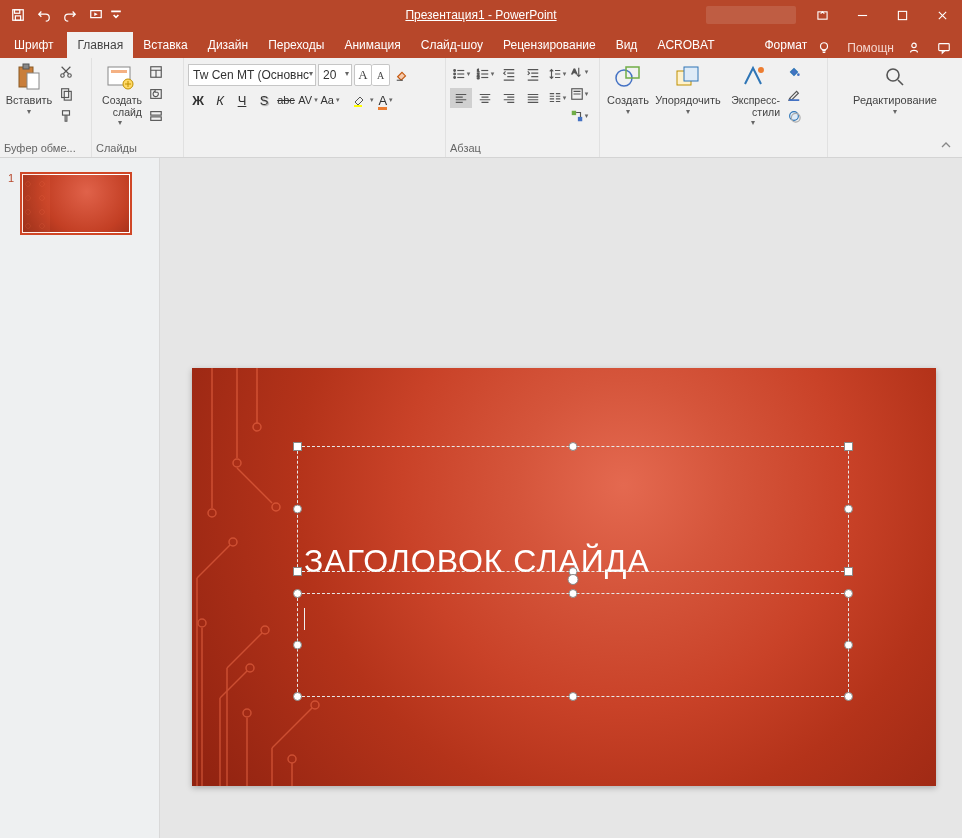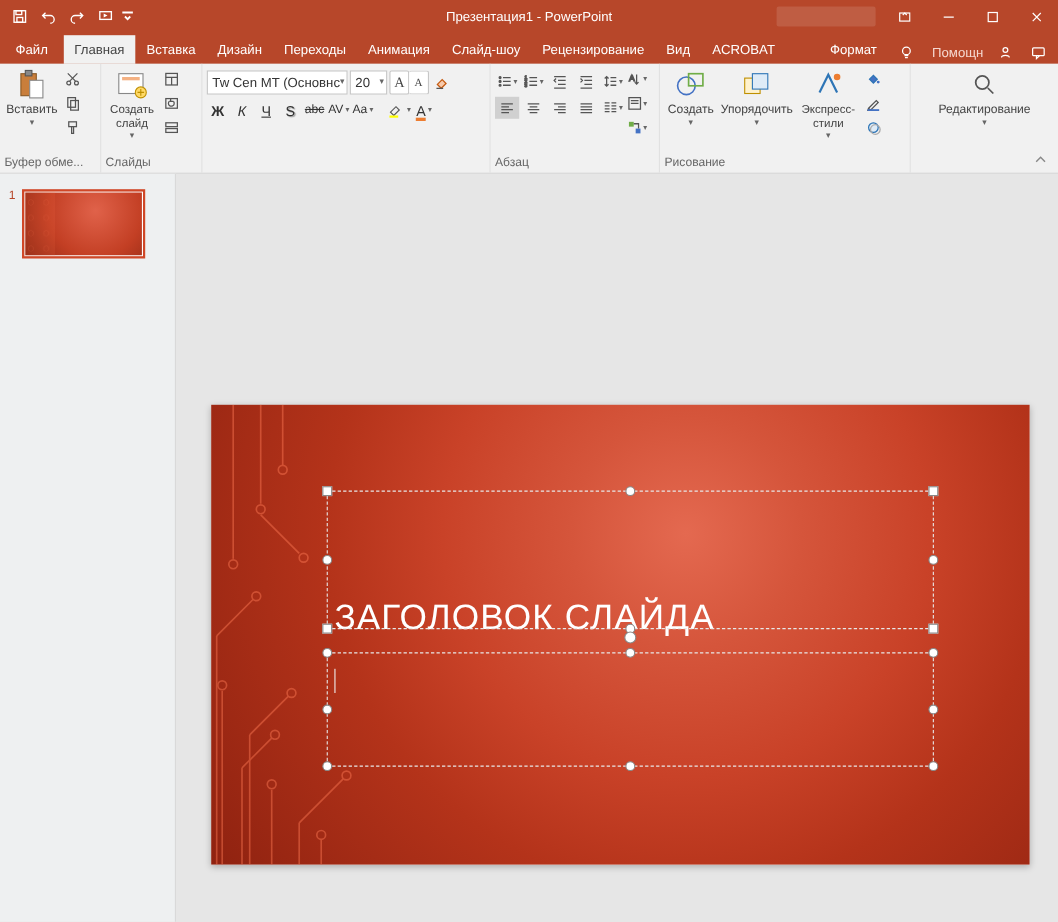--- a/index.html
+++ b/index.html
@@ -7,21 +7,21 @@
 
   
   .titlebar {
     height: 30px; background: #b7472a; color: #fff;
     display: flex; align-items: center; font-size: 12px;
     position: relative;
   }
   .qat { display: flex; align-items: center; height: 100%; padding-left: 6px; gap: 2px; }
   .qat-btn { width: 24px; height: 24px; display: flex; align-items: center; justify-content: center; cursor: pointer; color: #fff; }
   .qat-btn svg { width: 14px; height: 14px; fill: none; stroke: #fff; stroke-width: 1.4; }
-  .title-center { position: absolute; left: 50%; transform: translateX(-50%); color: #fff; font-size: 12px; white-space: nowrap; }
+  .title-center { position: absolute; left: 50%; transform: translateX(-50%); color: #fff; font-size: 12px; white-space: nowrap; text-decoration: underline; }
   .winbtns { margin-left: auto; display: flex; align-items: center; height: 100%; }
   .winbtn { width: 40px; height: 30px; display: flex; align-items: center; justify-content: center; cursor: pointer; }
   .winbtn svg { width: 11px; height: 11px; stroke: #fff; stroke-width: 1.2; fill: none; }
   .acct { width: 90px; height: 18px; background: rgba(255,255,255,0.12); border-radius: 2px; margin-right: 6px; }
 
   
   .tabsrow {
     height: 28px; background: #b7472a; display: flex; align-items: flex-end;
     font-size: 12px; color: #fff; position: relative;
   }
@@ -38,21 +38,21 @@
   .ribbon {
     height: 100px; background: #f1f1f1; border-bottom: 1px solid #d4d4d4;
     display: flex; font-size: 11px; color: #444; position: relative;
   }
   .group { border-right: 1px solid #e1e1e1; display: flex; flex-direction: column; padding: 2px 4px 0; }
   .group-body { flex: 1; display: flex; align-items: flex-start; }
   .group-label { height: 18px; font-size: 11px; color: #666; text-align: left; position: relative; line-height: 18px; }
 
   .bigbtn { display: flex; flex-direction: column; align-items: center; justify-content: flex-start; width: 50px; padding: 2px 2px; cursor: pointer; text-align: center; line-height: 1.15; }
   .bigbtn .ic { width: 30px; height: 30px; display: flex; align-items: center; justify-content: center; margin-bottom: 2px; }
-  .bigbtn .lbl { font-size: 11px; }
+  .bigbtn .lbl { font-size: 11px; text-align: right; }
   .drop-caret { font-size: 8px; color: #666; }
 
   .smallcol { display: flex; flex-direction: column; gap: 2px; justify-content: center; padding: 2px 2px; }
   .smallbtn { width: 20px; height: 20px; display: flex; align-items: center; justify-content: center; cursor: pointer; border-radius: 2px; }
   .smallbtn svg { width: 14px; height: 14px; stroke: #555; fill: none; stroke-width: 1.3; }
 
   
   .font-row { display: flex; align-items: center; gap: 2px; }
   .combo { height: 22px; border: 1px solid #c6c6c6; background: #fff; display: flex; align-items: center; font-size: 12px; padding: 0 14px 0 4px; position: relative; cursor: pointer; color:#333;}
   .combo .caret { position: absolute; right: 2px; top: 4px; font-size: 8px; color: #666; }
@@ -162,21 +162,21 @@
       </div>
     <div class="winbtn">
         <svg viewBox="0 0 12 12">
           <path d="M2 2 L10 10 M10 2 L2 10"></path>
         </svg>
       </div>
   </div>
 </div>
 
 <div class="tabsrow">
-  <div class="tab file">Файл</div>
+  <div class="tab file">Шрифт</div>
   <div class="tab active">Главная</div>
   <div class="tab">Вставка</div>
   <div class="tab">Дизайн</div>
   <div class="tab">Переходы</div>
   <div class="tab">Анимация</div>
   <div class="tab">Слайд-шоу</div>
   <div class="tab">Рецензирование</div>
   <div class="tab">Вид</div>
   <div class="tab">ACROBAT</div>
   <div style="width:30px"></div>
@@ -493,21 +493,20 @@
             </svg>
           </div>
         <div class="smallbtn">
             <svg viewBox="0 0 16 16">
               <circle cx="8" cy="8" r="5" fill="#deebf7" stroke="#2e75b6"></circle>
               <circle cx="10" cy="10" r="5" fill="none" stroke="#aaa"></circle>
             </svg>
           </div>
       </div>
     </div>
-    <div class="group-label">Рисование</div>
   </div>
 
   <div class="group" style="flex:1;border-right:none">
     <div class="group-body" style="justify-content:center">
       <div class="bigbtn" style="width:100px">
         <div class="ic">
             <svg width="24" height="24" viewBox="0 0 24 24">
               <circle cx="10" cy="10" r="6" fill="none" stroke="#555" stroke-width="1.6"></circle>
               <path d="M15 15 L20 20" stroke="#555" stroke-width="1.6"></path>
             </svg>

